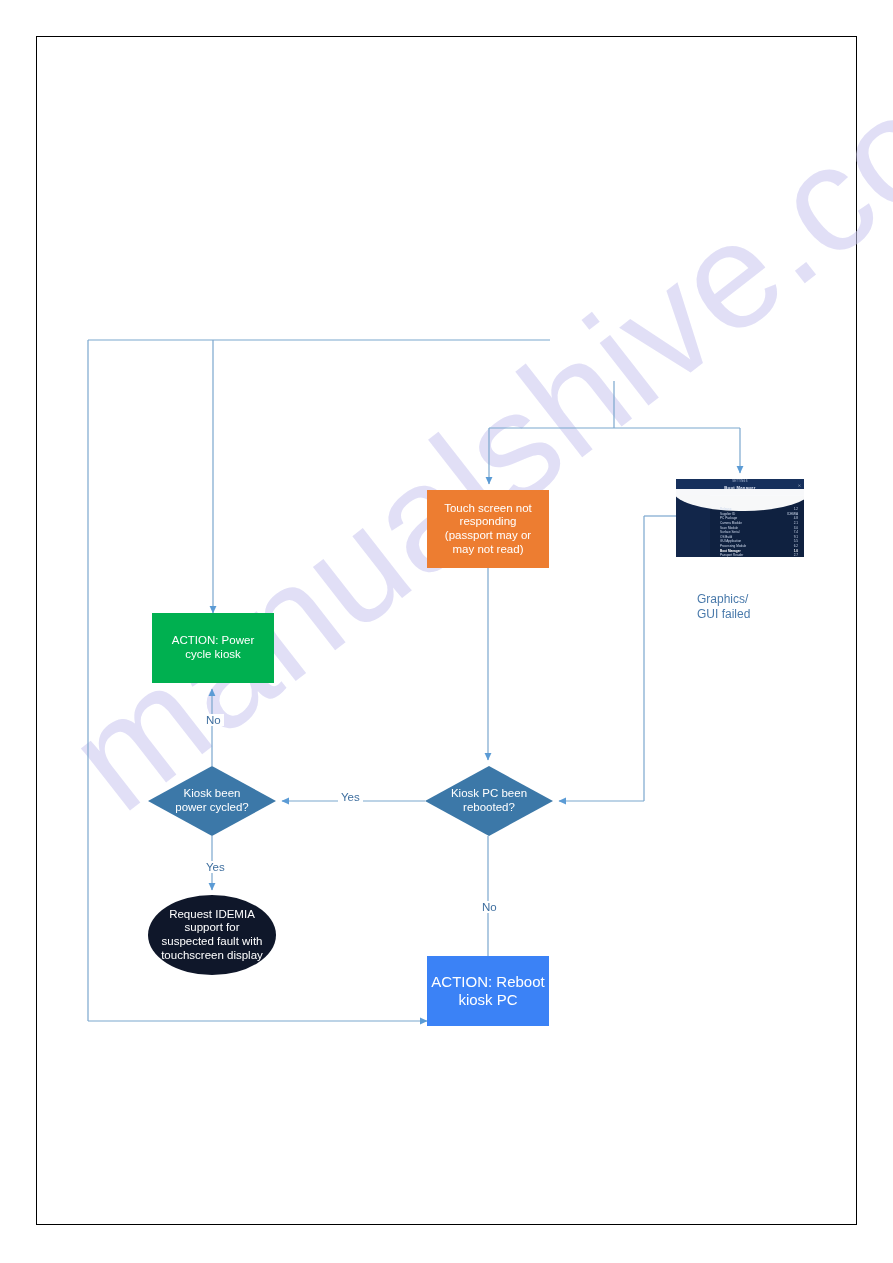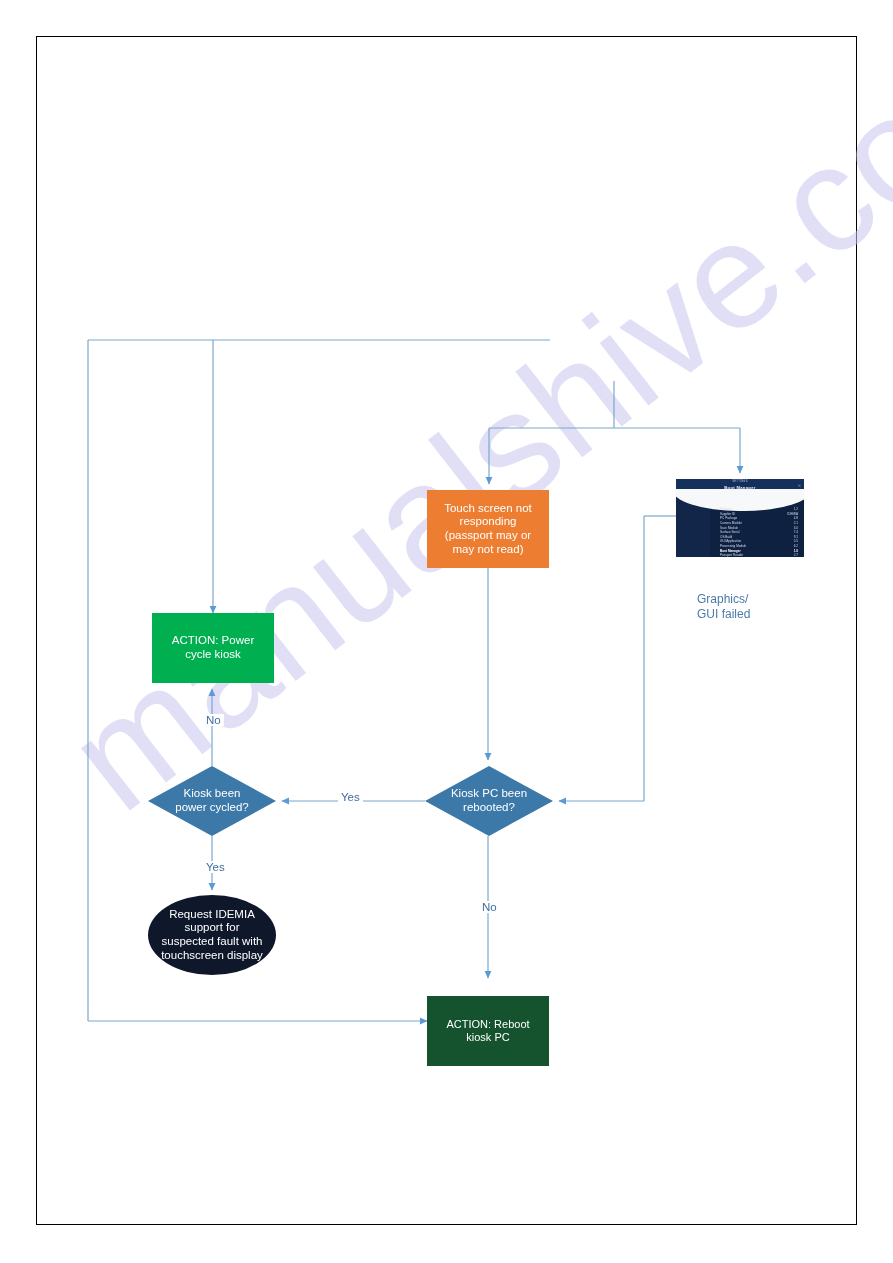--- a/index.html
+++ b/index.html
@@ -106,25 +106,25 @@
     left: 152px;
     top: 613px;
     width: 122px;
     height: 70px;
     background: #00B050;
     font-size: 11.5px;
   }
   
   #node-reboot {
     left: 427px;
-    top: 996px;
+    top: 956px;
     width: 122px;
     height: 70px;
-    background: #14532d;
-    font-size: 11px;
+    background: #3b82f6;
+    font-size: 15px;
   }
   
   #node-request-support {
     left: 148px;
     top: 895px;
     width: 128px;
     height: 80px;
     background: #0f172a;
     border-radius: 50%;
     font-size: 11.5px;

